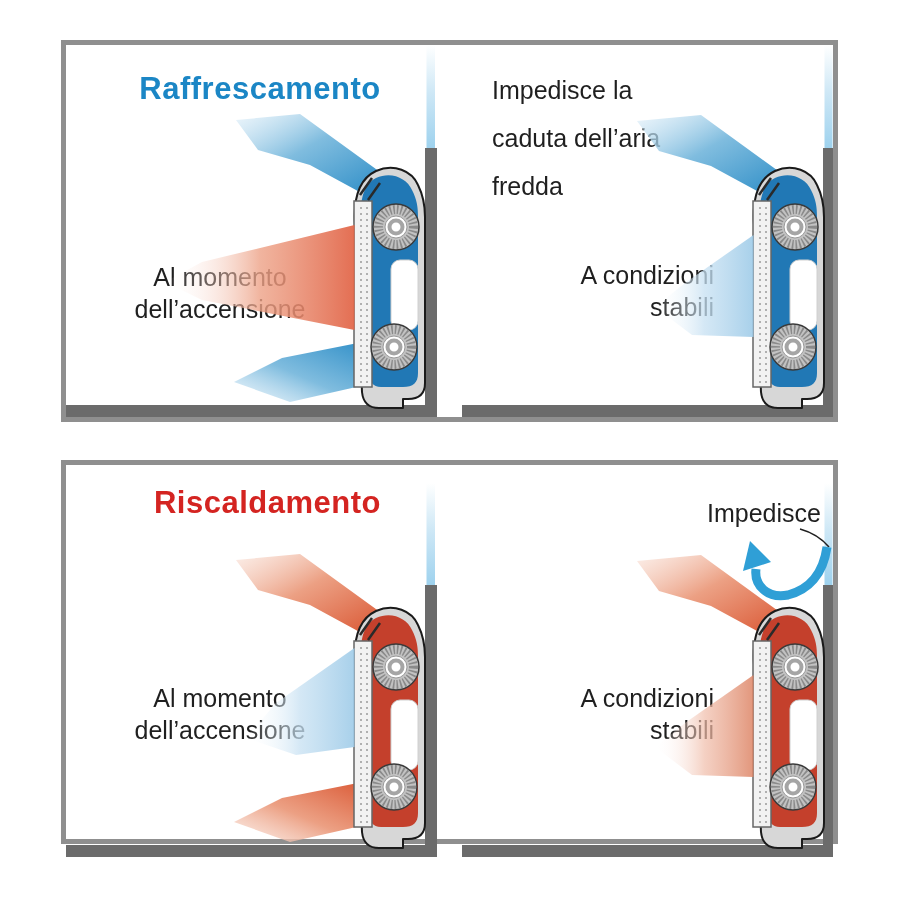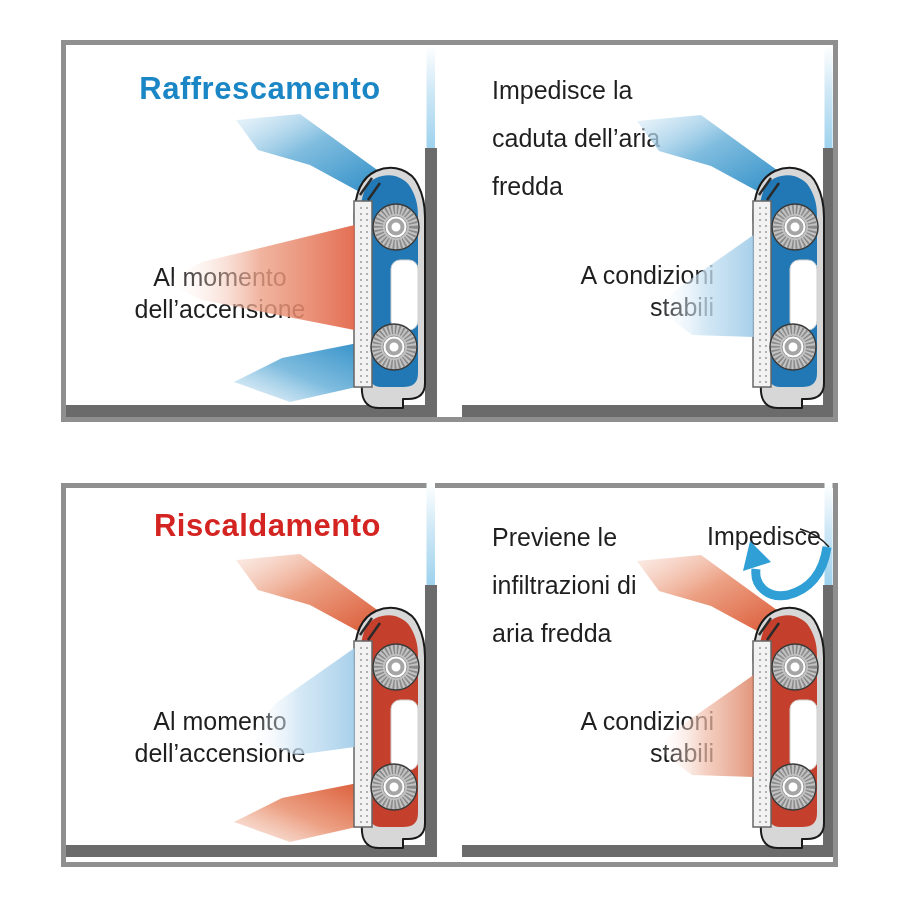--- a/index.html
+++ b/index.html
@@ -5,21 +5,21 @@
   html,body{margin:0;padding:0;background:#ffffff;}
   #stage{
     position:relative;width:900px;height:900px;background:#fff;overflow:hidden;
     font-family:"Liberation Sans","DejaVu Sans",sans-serif;color:var(--text,#1f1f1f);padding-left:7px;
   }
   .panel-box{
     position:absolute;background:#fff;border:5px solid var(--border_gray,#8f8f8f);
     box-sizing:border-box;
   }
   #cooling-box{left:61px;top:40px;width:777px;height:382px;}
-  #heating-box{left:61px;top:483px;width:777px;height:384px;}
+  #heating-box{left:61px;top:460px;width:777px;height:384px;}
   .scene{position:absolute;}
   .lbl{position:absolute;white-space:pre-line;}
   .title{font-size:31px;font-weight:bold;text-align:center;letter-spacing:.5px;}
   .title.cool{color:var(--title_blue,#1b86c5);}
   .title.heat{color:var(--title_red,#d42421);}
   .body-txt{font-size:25px;line-height:32px;color:var(--text,#1f1f1f);}
   .note{line-height:48px;text-align:left;}
   .center{text-align:center;}
   .right{text-align:right;}
   svg{display:block;}
@@ -126,23 +126,20 @@
     <rect x="25" y="360" width="371" height="12" fill="var(--wall_gray,#6b6b6b)"></rect>
     <polygon points="344,128 264,70 200,76 222,106 274,121 331,152" fill="url(#gBlueOutUp)"></polygon>
     <use href="#acUnit" x="308" y="118" style="--unit_color:var(--unit_cool,#2178b5)"></use>
     <polygon points="316.5,190 248,238 218,262 255,290 316.5,292" fill="url(#gCoolIn)"></polygon>
   </svg>
 
   <div id="heating-box" class="panel-box">
 
     <div class="lbl title heat" style="left:34px;top:20px;width:335px;">Riscaldamento</div>
 
-    <div class="lbl body-txt note" style="left:426px;top:25px;">Previene le
-infiltrazioni di
-aria fredda</div>
 
     <div class="lbl body-txt" style="left:641px;top:32px;">Impedisce</div>
 
     <div class="lbl body-txt center" style="left:29px;top:217px;width:250px;">Al momento
 dell’accensione</div>
 
     <div class="lbl body-txt right" style="left:438px;top:217px;width:210px;">A condizioni
 stabili</div>
   </div>
 

